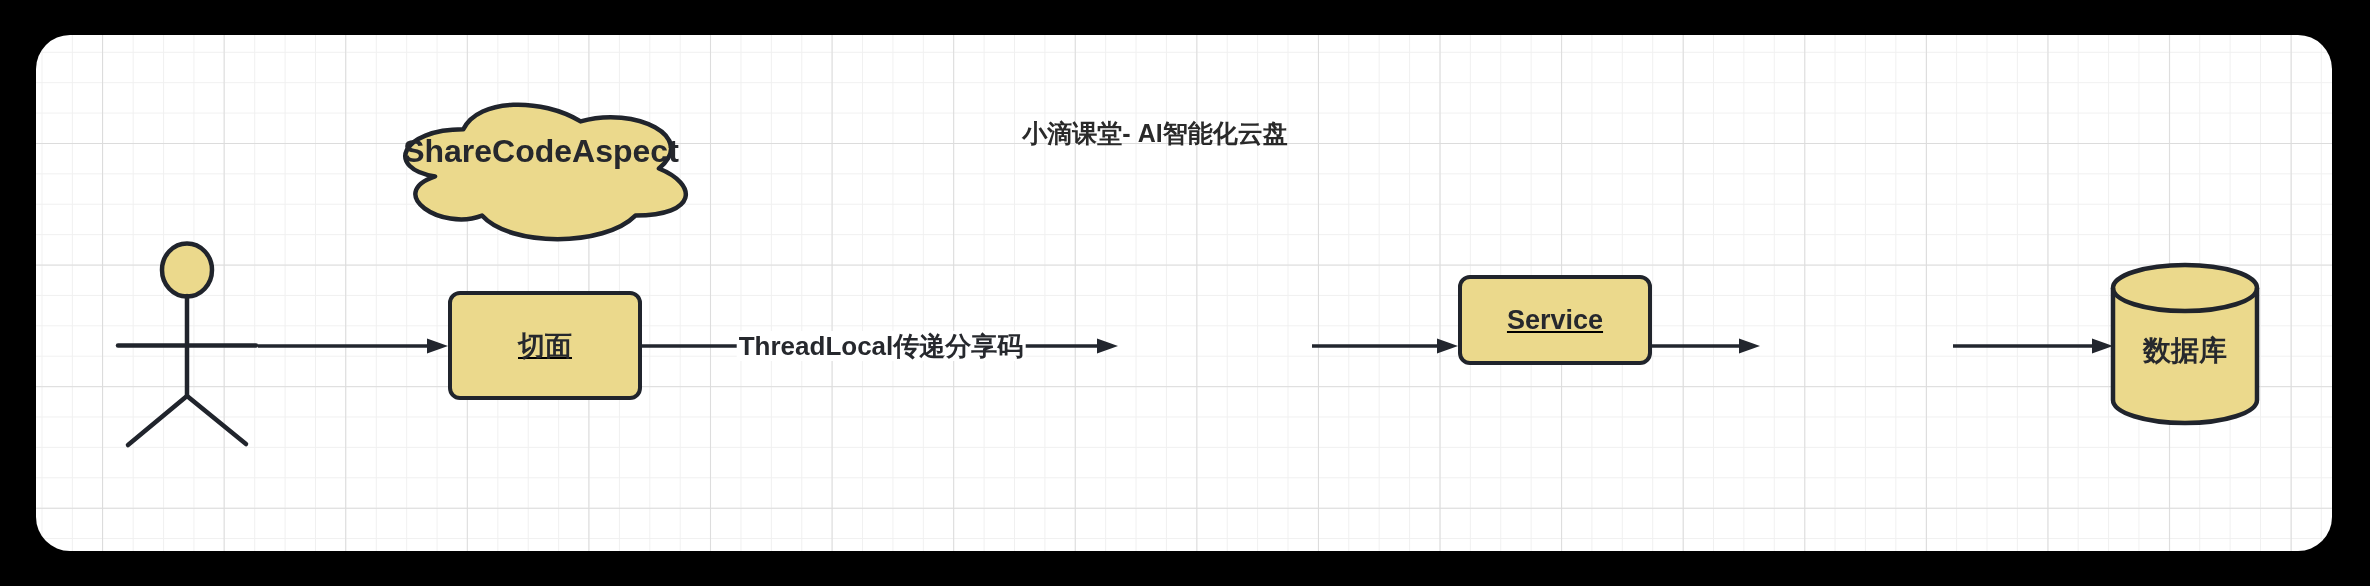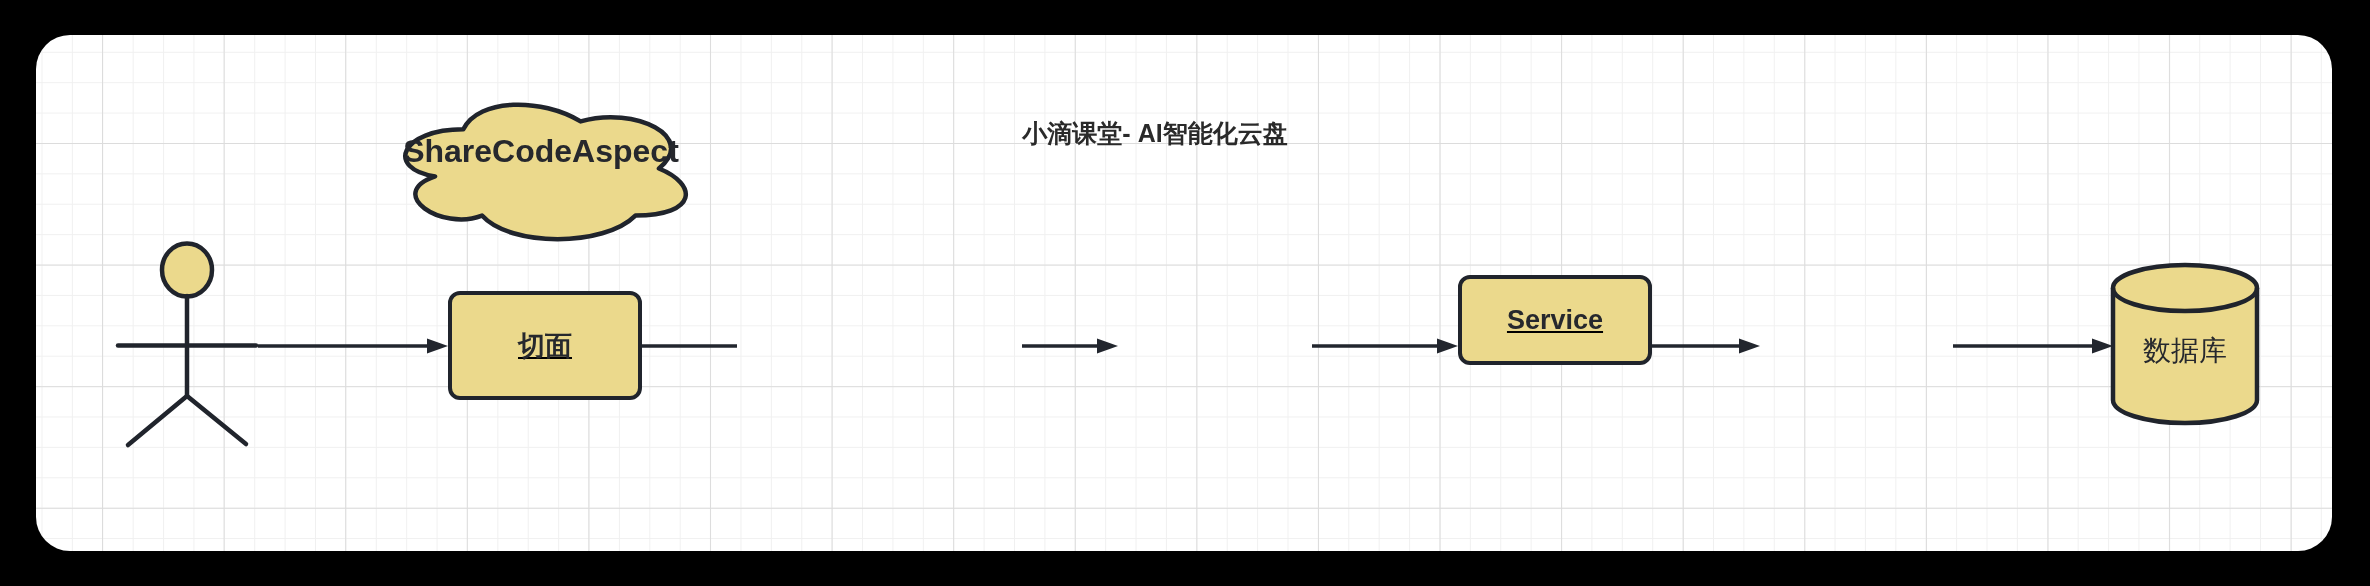--- a/index.html
+++ b/index.html
@@ -66,21 +66,21 @@
     font-size: 26px; font-weight: 700; color: #26282d;
     line-height: 30px;
     background: #ffffff;
     padding: 0 2px;
     white-space: nowrap;
   }
   .db-label {
     position: absolute;
     left: 2149px; top: 297px;
     transform: translateX(-50%);
-    font-size: 28px; font-weight: 400; color: #26282d;
+    font-size: 28px; font-weight: 700; color: #26282d;
     white-space: nowrap;
   }
 </style>
 </head>
 <body>
 
 <div class="canvas">
 
   <svg class="layer" viewBox="0 0 2296 516" xmlns="http://www.w3.org/2000/svg">
 
@@ -137,16 +137,17 @@
   <div class="node" style="left:1422px; top:240px; width:194px; height:90px">
     <span class="node-label">Service</span>
   </div>
 
   <div class="diagram-title">小滴课堂- AI智能化云盘</div>
 
   <div class="cloud-text">
     <div>ShareCodeAspect</div>
   </div>
 
+  <div class="edge-label">ThreadLocal传递分享码</div>
 
   <div class="db-label">数据库</div>
 
 </div>
 
 </body></html>

